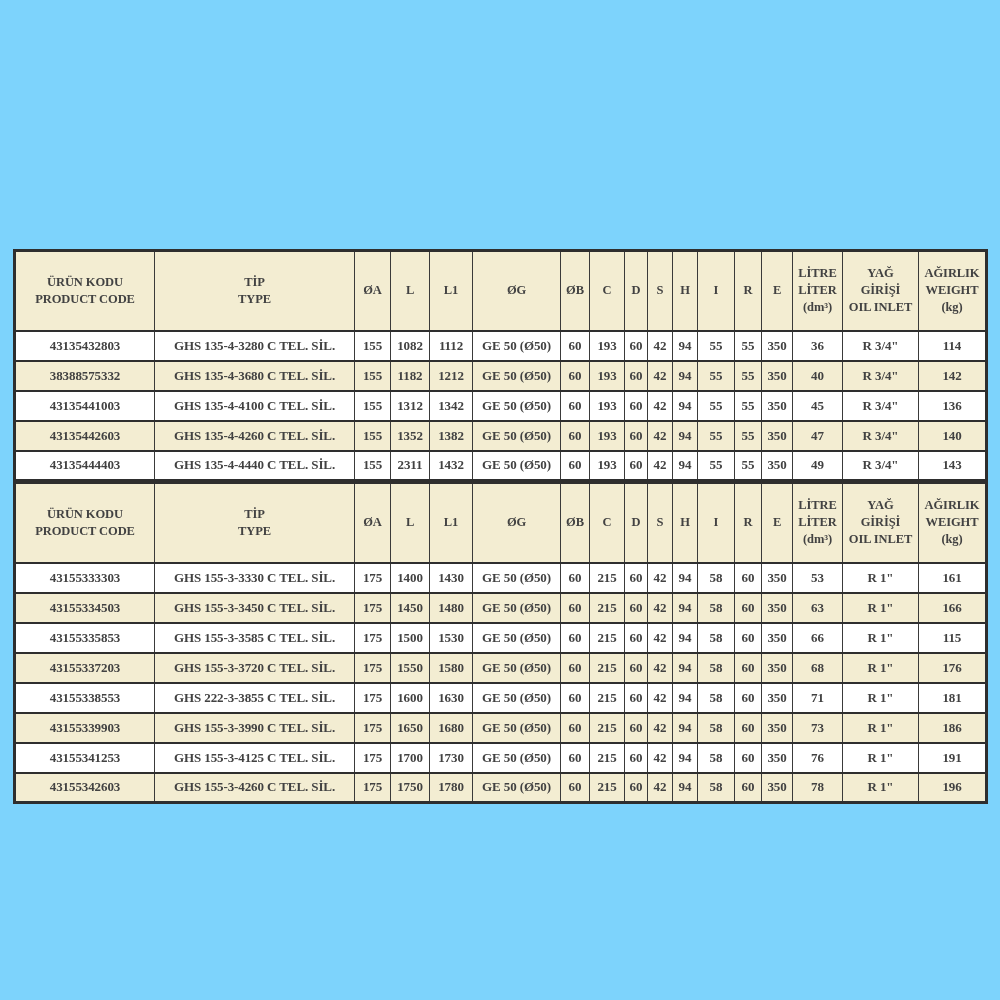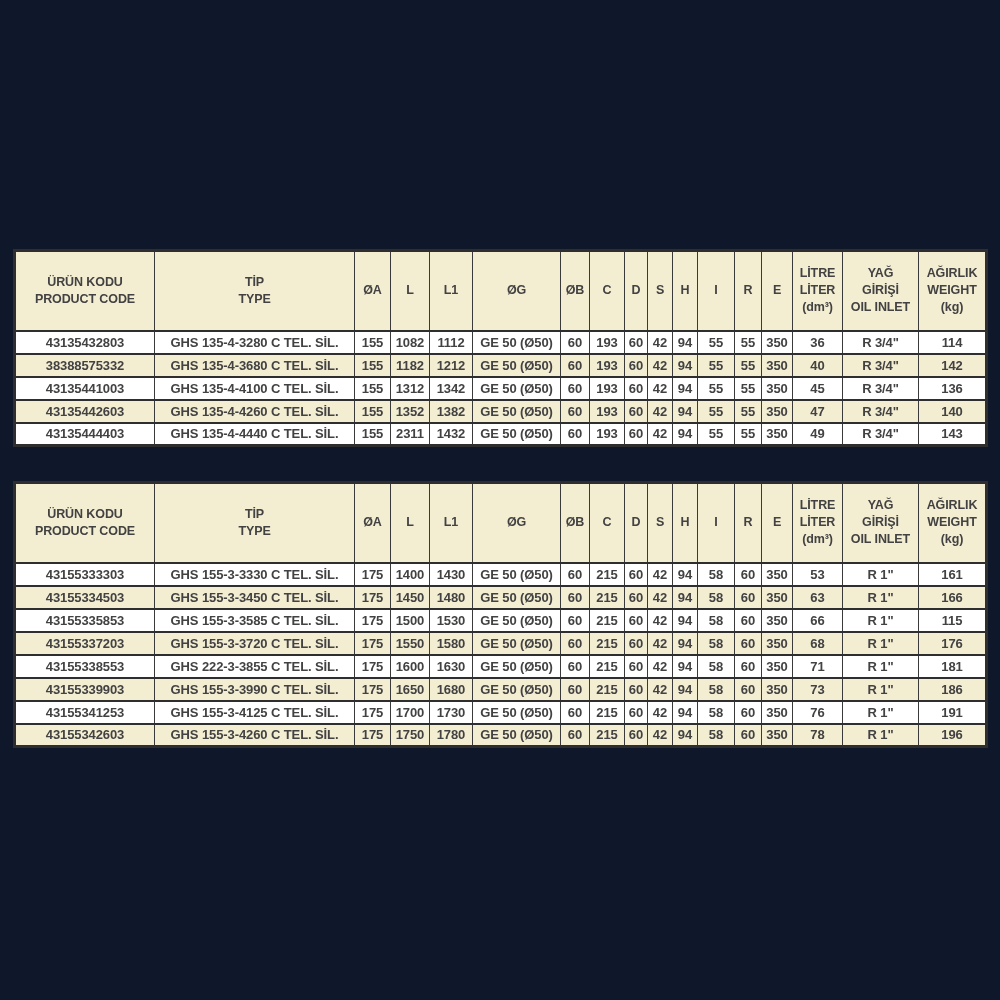--- a/index.html
+++ b/index.html
@@ -4,22 +4,22 @@
 <style>
   html, body {
     margin: 0;
     padding: 0;
     background: #ffffff;
   }
   .page {
     position: relative;
     width: 1000px;
     height: 1000px;
-    background: #0f172a;
-    font-family: Liberation Sans, sans-serif;
+    background: #7dd3fc;
+    font-family: Liberation Serif, serif;
     overflow: hidden;
   }
   table.spec-table {
     position: absolute;
     left: 13px;
     border-collapse: collapse;
     table-layout: fixed;
     width: 972px;
     border: 3px solid #2e2e2e;
     color: #424242;
@@ -48,21 +48,21 @@
     font-size: 13px;
     font-weight: 600;
     letter-spacing: -0.1px;
     text-align: center;
     vertical-align: middle;
     padding: 0 1px;
     white-space: nowrap;
     overflow: hidden;
     background: #ffffff;
   }
-  table.spec-table tbody tr { height: 23px; margin-top: 15px; }
+  table.spec-table tbody tr { height: 30px; margin-top: 15px; }
   table.spec-table tbody tr:nth-child(even) td { background: #f3edd2; }
 </style>
 </head>
 <body>
 
 <div class="page">
   <table class="spec-table t1">
       <colgroup>
         <col style="width: 140px;">
         <col style="width: 200px;">

